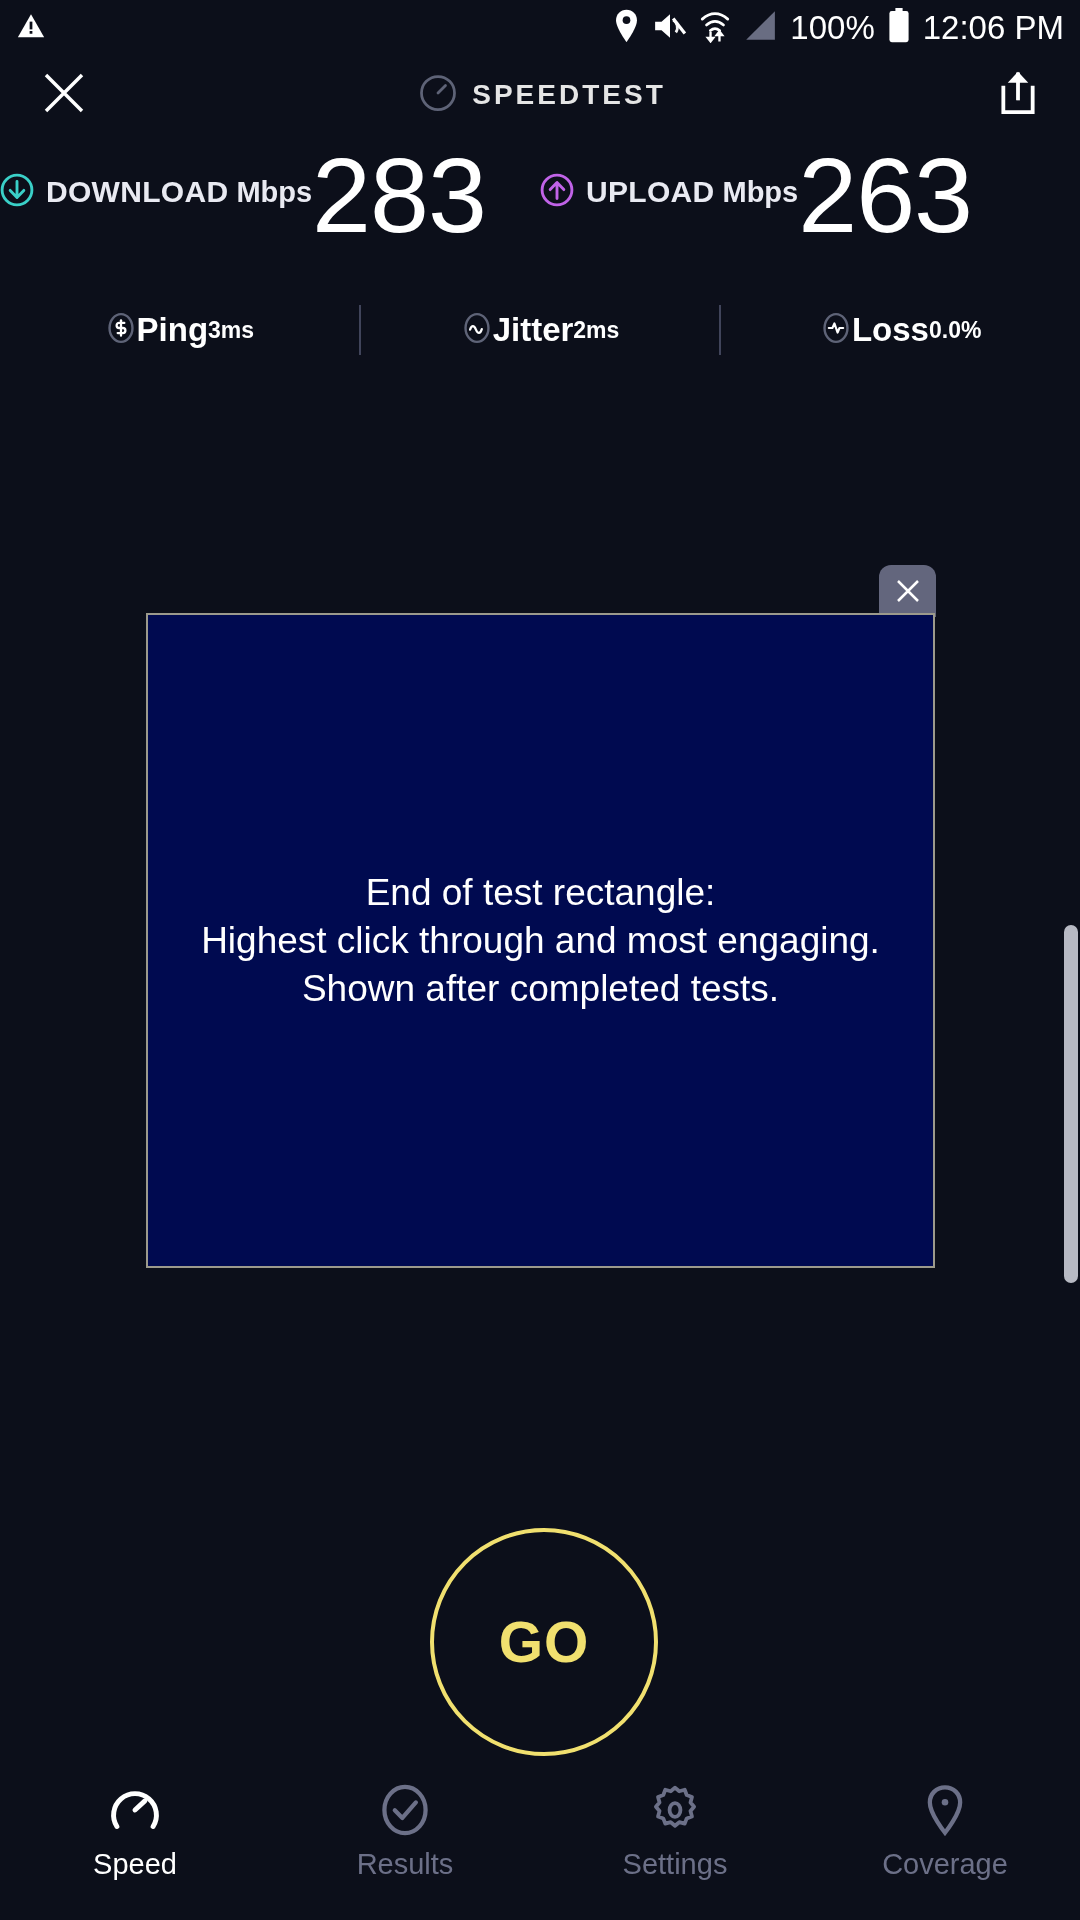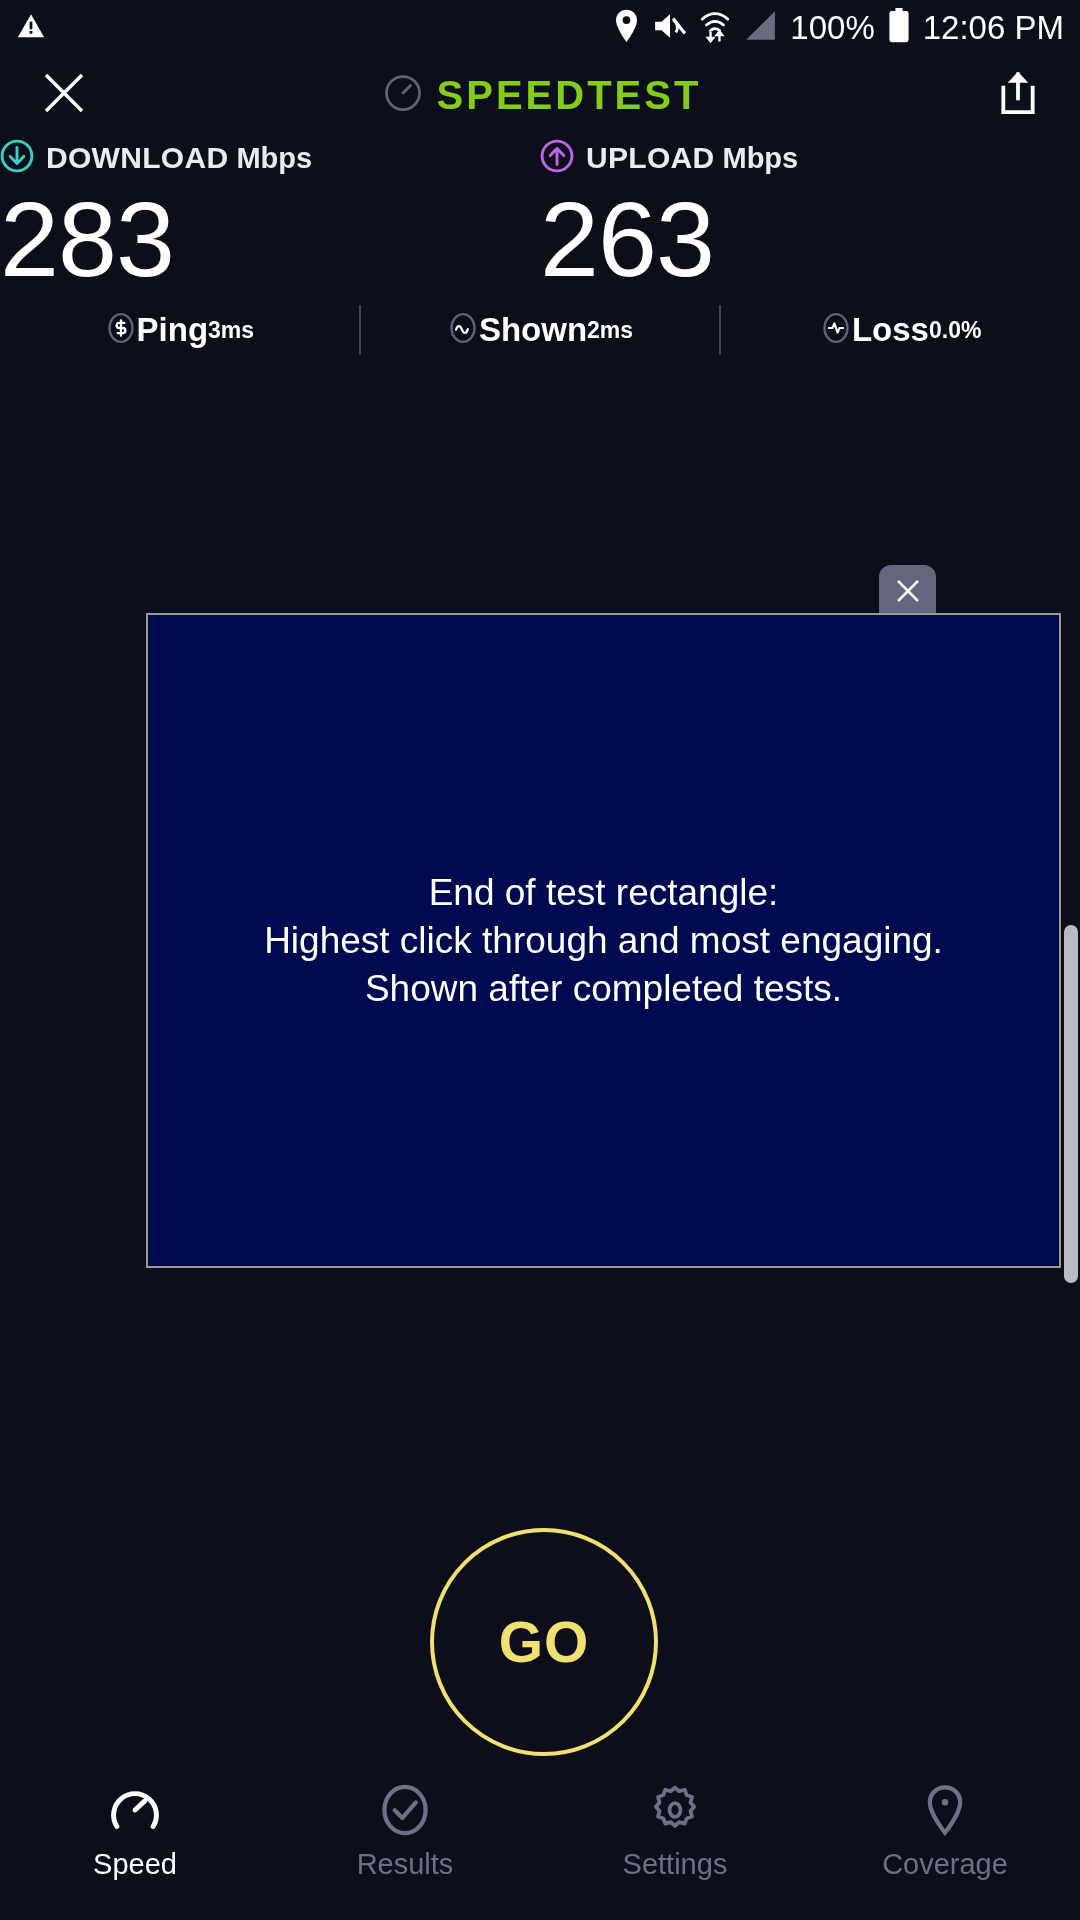--- a/index.html
+++ b/index.html
@@ -60,42 +60,42 @@
     justify-content: space-between;
     padding: 0 40px;
     box-sizing: border-box;
   }
   #brand {
     display: flex;
     align-items: center;
     gap: 14px;
   }
   #brand-title {
-    font-size: 40px;
+    font-size: 28px;
     font-weight: bold;
     letter-spacing: 3px;
-    color: #84cc16;
+    color: #e5e5e5;
     font-family: "Liberation Sans", sans-serif;
   }
 
   
   #results-summary {
     position: absolute;
     left: 0; top: 136px;
     width: 1080px;
   }
   #speed-row {
     display: flex;
     width: 1080px;
   }
   .speed-col {
     width: 50%;
     display: flex;
-    flex-direction: column;
-    align-items: flex-start;
+    flex-direction: row;
+    align-items: center;
   }
   .speed-head {
     display: flex;
     align-items: center;
     gap: 12px;
     height: 44px;
   }
   .speed-label-strong {
     font-size: 30px;
     font-weight: bold;
@@ -159,21 +159,21 @@
     background: #63667d;
     border-radius: 12px 12px 0 0;
     display: flex;
     align-items: center;
     justify-content: center;
   }
   #ad-banner {
     position: absolute;
     left: 146px;
     top: 613px;
-    width: 915px;
+    width: 789px;
     height: 655px;
     background: #000a50;
     border: 2px solid #9c9a8c;
     box-sizing: border-box;
     display: flex;
     align-items: center;
     justify-content: center;
   }
   #ad-text {
     text-align: center;
@@ -368,21 +368,21 @@
       <span class="metric-value">3ms</span>
     </div>
     <div class="metric-sep"></div>
     <div class="metric">
       <span>
         <svg width="32" height="32" viewBox="0 0 24 24">
             <ellipse cx="12" cy="12" rx="8.6" ry="10.4" stroke="#5e6377" stroke-width="1.8" fill="none"></ellipse>
             <path d="M6.8 13.2c1.2-3.4 3-3.4 4.4 0 1.4 3.4 3.2 3.4 4.4-0.4" stroke="#ffffff" stroke-width="1.7" fill="none" stroke-linecap="round"></path>
           </svg>
       </span>
-      <span class="metric-name">Shown</span>
+      <span class="metric-name">Jitter</span>
       <span class="metric-value">2ms</span>
     </div>
     <div class="metric-sep"></div>
     <div class="metric">
       <span>
         <svg width="32" height="32" viewBox="0 0 24 24">
             <ellipse cx="12" cy="12" rx="8.6" ry="10.4" stroke="#5e6377" stroke-width="1.8" fill="none"></ellipse>
             <path d="M6.6 12 H9.3 L10.8 8.6 L13.2 15.4 L14.6 12 H17.4" stroke="#ffffff" stroke-width="1.6" fill="none" stroke-linecap="round" stroke-linejoin="round"></path>
           </svg>
       </span>

